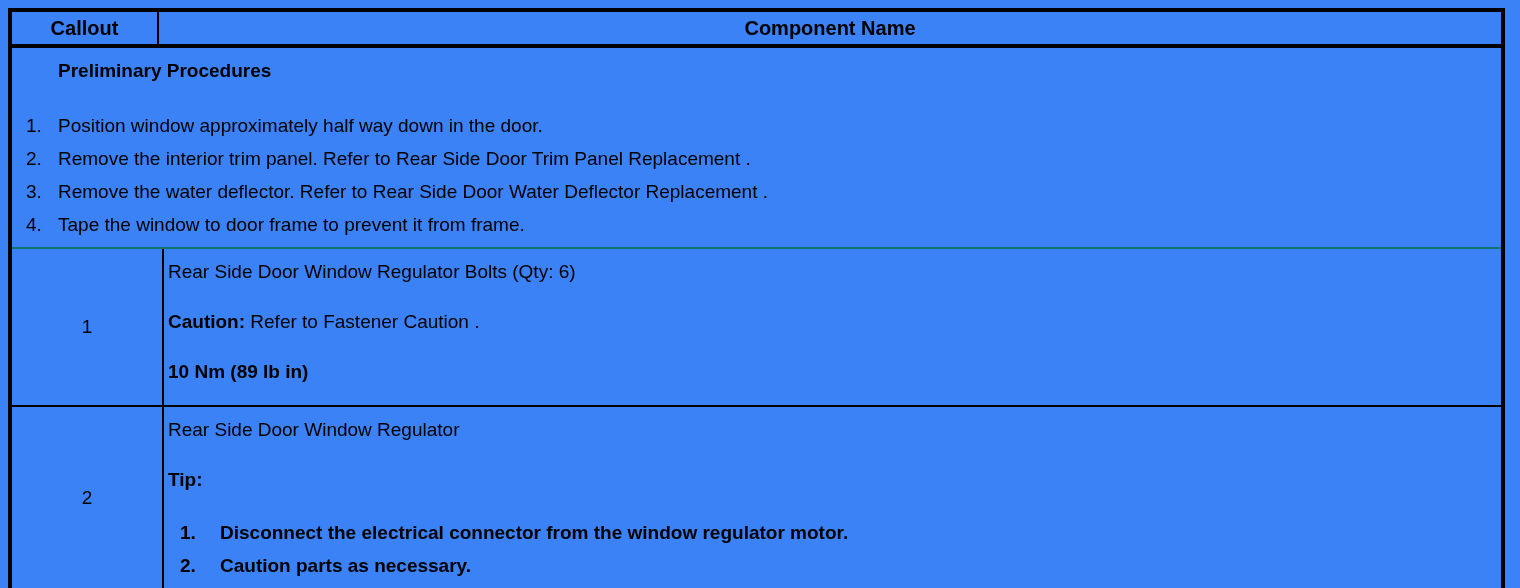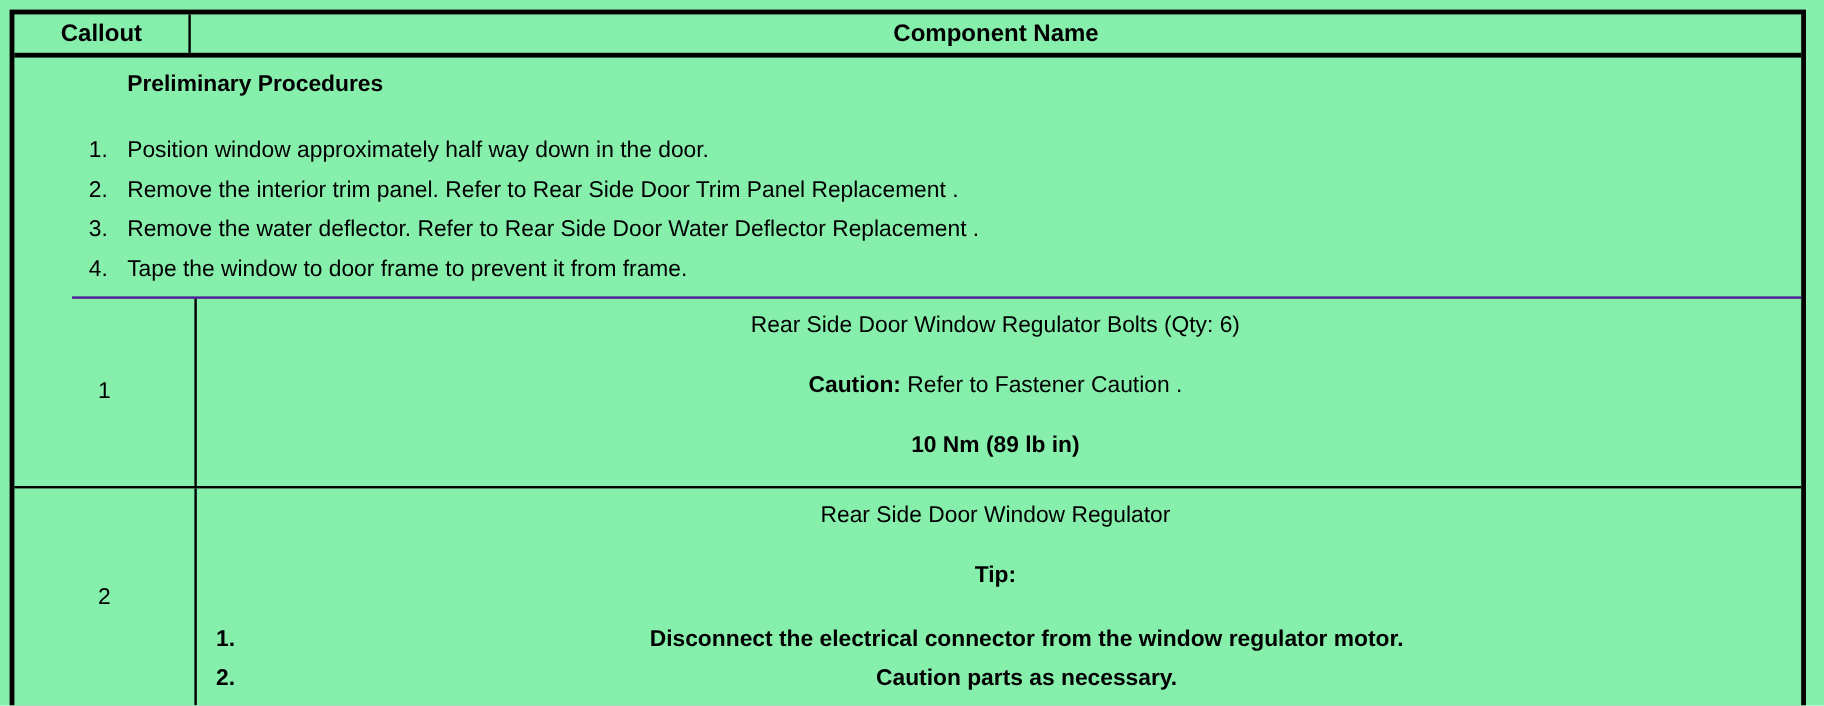--- a/index.html
+++ b/index.html
@@ -8,21 +8,21 @@
     background: #ffffff;
     color: #000000;
     font-family: "Liberation Sans", "DejaVu Sans", sans-serif;
     font-size: 19px;
   }
   .page {
     width: 1520px;
     height: 588px;
     padding: 8px 15px 6px 8px;
     overflow: hidden;
-    background: #86efac;
+    background: #3b82f6;
   }
   .doc-table {
     border: 4px solid #000;
     width: 100%;
   }
   .flex-row { display: flex; }
 
   
   .header-row { border-bottom: 4px solid #000; }
   .header-cell {
@@ -31,24 +31,23 @@
     justify-content: center;
     height: 32px;
     font-weight: bold;
     font-size: 20px;
   }
   .header-callout { width: 147px; border-right: 2px solid #000; }
   .header-name { flex: 1; }
 
   
   .prelim-section {
-    border-bottom: 2px solid #4c1d95;
+    border-bottom: 2px solid #0f766e;
     min-height: 201px;
     padding: 6px 12px 6px 0;
-    margin-left: 48px;
   }
   .prelim-title {
     margin: 0 0 22px 46px;
     line-height: 33px;
     font-weight: bold;
   }
   ol.num-list {
     list-style: none;
     margin: 0;
     padding: 0 0 0 46px;
@@ -73,21 +72,20 @@
   .callout-cell {
     width: 152px;
     border-right: 2px solid #000;
     display: flex;
     align-items: center;
     justify-content: center;
   }
   .name-cell {
     flex: 1;
     padding: 6px 10px 0 4px;
-    text-align: center;
   }
   .name-cell p { margin: 0 0 17px; line-height: 33px; }
   .b { font-weight: bold; }
 
   ol.tip-list {
     list-style: none;
     margin: 20px 0 0;
     padding: 0 0 0 52px;
     counter-reset: tstep;
   }

